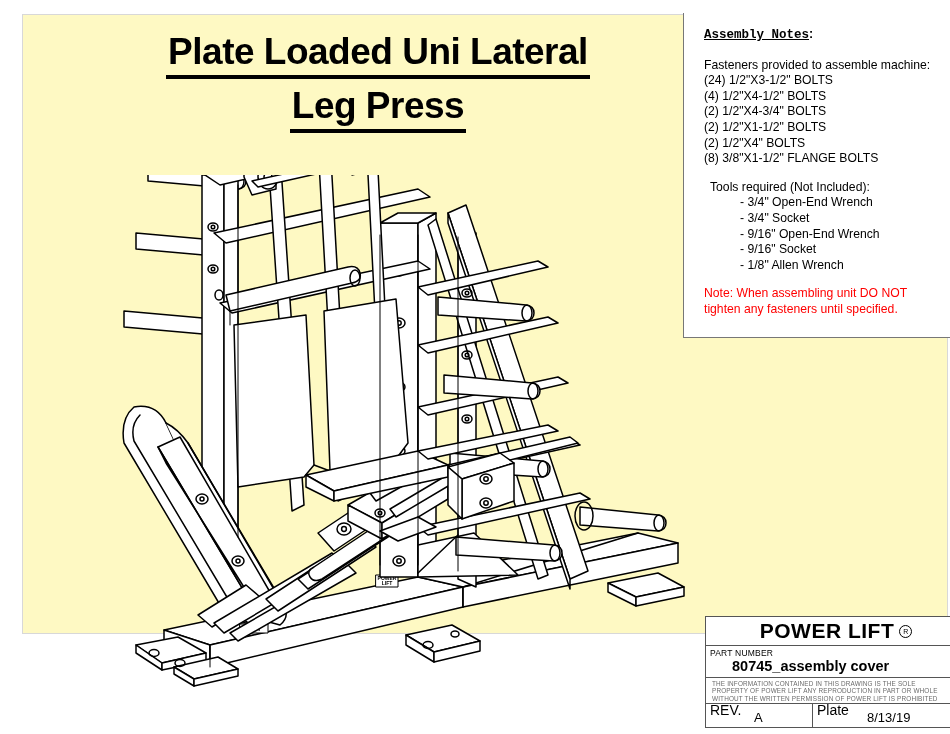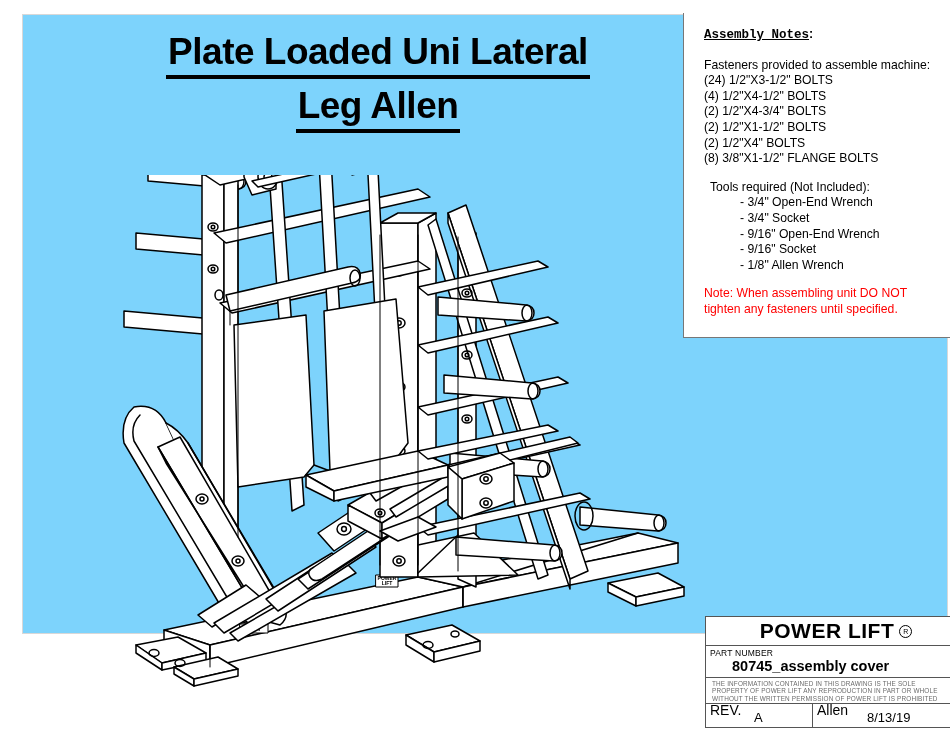--- a/index.html
+++ b/index.html
@@ -1,21 +1,21 @@
 <!DOCTYPE html>
 <html><head>
 <meta charset="utf-8">
 <style>
   html,body{margin:0;padding:0;background:#ffffff;}
   body{width:950px;height:734px;position:relative;overflow:hidden;
        font-family:"Liberation Sans",sans-serif;color:#000;}
 
   
   #sheet{position:absolute;left:22px;top:14px;width:926px;height:620px;
-         background:#7dd3fc;border:1px solid #d8d8d8;box-sizing:border-box;}
+         background:#fef9c3;border:1px solid #d8d8d8;box-sizing:border-box;}
 
   
   #title-wrap{position:absolute;left:60px;top:14px;width:590px;text-align:center;}
   .title-line{font-size:37px;font-weight:bold;line-height:46px;
               letter-spacing:-0.5px;display:inline-block;
               border-bottom:4px solid #000;padding:0 2px;}
   .tl2{margin-top:4px;}
 
   
   #notes-box{position:absolute;left:660px;top:-2px;width:290px;height:325px;
@@ -60,21 +60,21 @@
   #drawing{position:absolute;left:95px;top:160px;width:600px;height:520px;}
   #drawing svg{display:block;}
 </style>
 </head>
 <body>
 
 <div id="sheet">
 
   <div id="title-wrap">
     <div class="title-line">Plate Loaded Uni Lateral</div><br>
-    <div class="title-line tl2">Leg Allen</div>
+    <div class="title-line tl2">Leg Press</div>
   </div>
 
   <div id="notes-box">
     <div id="notes-inner">
       <div class="notes-head"><u>Assembly Notes</u><span>:</span></div>
 
       <div class="n-line">Fasteners provided to assemble machine:</div>
       <div class="n-line">(24) 1/2"X3-1/2" BOLTS</div>
       <div class="n-line">(4) 1/2"X4-1/2" BOLTS</div>
       <div class="n-line">(2) 1/2"X4-3/4" BOLTS</div>
@@ -115,21 +115,21 @@
       <div class="disc-line">PROPERTY OF POWER LIFT ANY REPRODUCTION IN PART OR WHOLE</div>
       <div class="disc-line">WITHOUT THE WRITTEN PERMISSION OF POWER LIFT IS PROHIBITED</div>
     </div>
 
     <div class="tb-row tb-rev">
       <div class="rev-cell">
         <span class="cell-label">REV.</span>
         <span class="cell-value">A</span>
       </div>
       <div class="date-cell">
-        <span class="cell-label">Allen</span>
+        <span class="cell-label">Plate</span>
         <span class="cell-value">8/13/19</span>
       </div>
     </div>
 
   </div>
 
   <div id="drawing">
   <svg width="600" height="520" viewBox="0 0 600 520" xmlns="http://www.w3.org/2000/svg" fill="none" stroke="#000" stroke-width="1.5" stroke-linejoin="round" stroke-linecap="round">
 
     <g>

